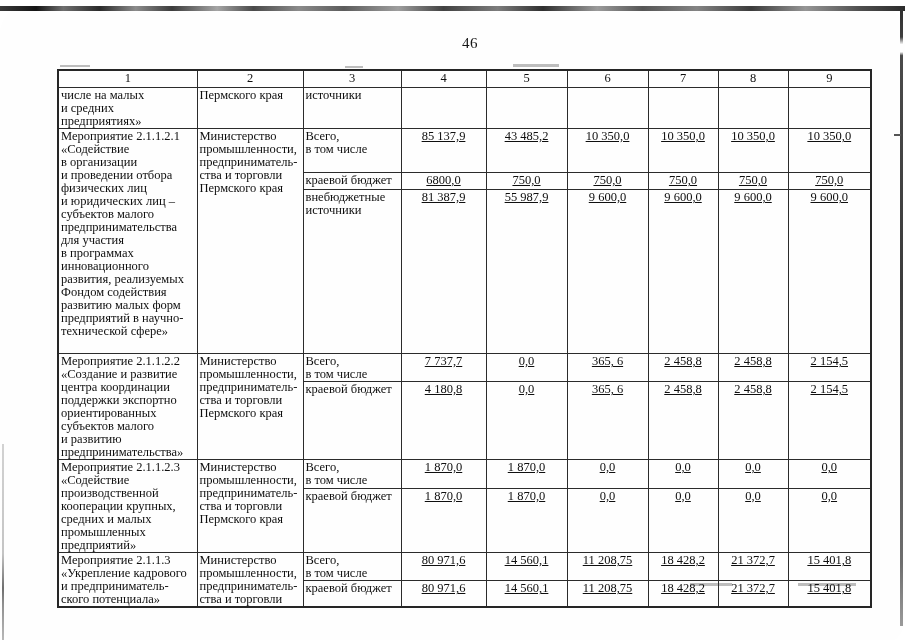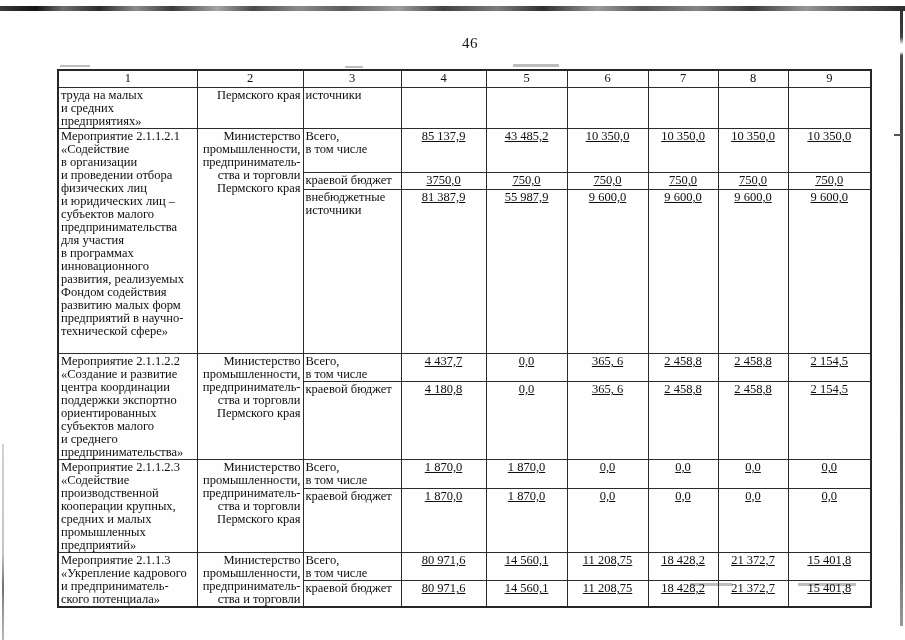--- a/index.html
+++ b/index.html
@@ -85,21 +85,21 @@
     overflow: hidden;
   }
   td.head {
     text-align: center;
     font-size: 12.5px;
     padding: 0;
     height: 15px;
     line-height: 14px;
   }
   .pre  { white-space: pre-line; }
-  .ctr  { text-align: right; }
+  .ctr  { text-align: left; }
   .num  { text-align: center; text-decoration: underline; }
   td.c1 { padding-left: 2px; }
 </style>
 </head>
 <body>
 
 <div class="page">
 
   <div class="scan-top-band"></div>
   <div class="scan-right-line"></div>
@@ -133,21 +133,21 @@
       <td class="head">3</td>
       <td class="head">4</td>
       <td class="head">5</td>
       <td class="head">6</td>
       <td class="head">7</td>
       <td class="head">8</td>
       <td class="head">9</td>
     </tr>
 
     <tr style="height:39px;">
-      <td class="c1 pre">труда на малых
+      <td class="c1 pre">числе на малых
 и средних
 предприятиях»</td>
       <td class="ctr pre">Пермского края</td>
       <td class="pre">источники</td>
       <td></td>
       <td></td>
       <td></td>
       <td></td>
       <td></td>
       <td></td>
@@ -179,21 +179,21 @@
 в том числе</td>
       <td class="num">85 137,9</td>
       <td class="num">43 485,2</td>
       <td class="num">10 350,0</td>
       <td class="num">10 350,0</td>
       <td class="num">10 350,0</td>
       <td class="num">10 350,0</td>
     </tr>
     <tr style="height:17px;">
       <td class="pre">краевой бюджет</td>
-      <td class="num">3750,0</td>
+      <td class="num">6800,0</td>
       <td class="num">750,0</td>
       <td class="num">750,0</td>
       <td class="num">750,0</td>
       <td class="num">750,0</td>
       <td class="num">750,0</td>
     </tr>
     <tr style="height:164px;">
       <td class="pre">внебюджетные
 источники</td>
       <td class="num">81 387,9</td>
@@ -204,30 +204,30 @@
       <td class="num">9 600,0</td>
     </tr>
 
     <tr style="height:26px;">
       <td class="c1 pre" rowspan="2">Мероприятие 2.1.1.2.2
 «Создание и развитие
 центра координации
 поддержки экспортно
 ориентированных
 субъектов малого
-и среднего
+и развитию
 предпринимательства»</td>
       <td class="ctr pre" rowspan="2">Министерство
 промышленности,
 предприниматель-
 ства и торговли
 Пермского края</td>
       <td class="pre">Всего,
 в том числе</td>
-      <td class="num">4 437,7</td>
+      <td class="num">7 737,7</td>
       <td class="num">0,0</td>
       <td class="num">365, 6</td>
       <td class="num">2 458,8</td>
       <td class="num">2 458,8</td>
       <td class="num">2 154,5</td>
     </tr>
     <tr style="height:78px;">
       <td class="pre">краевой бюджет</td>
       <td class="num">4 180,8</td>
       <td class="num">0,0</td>

